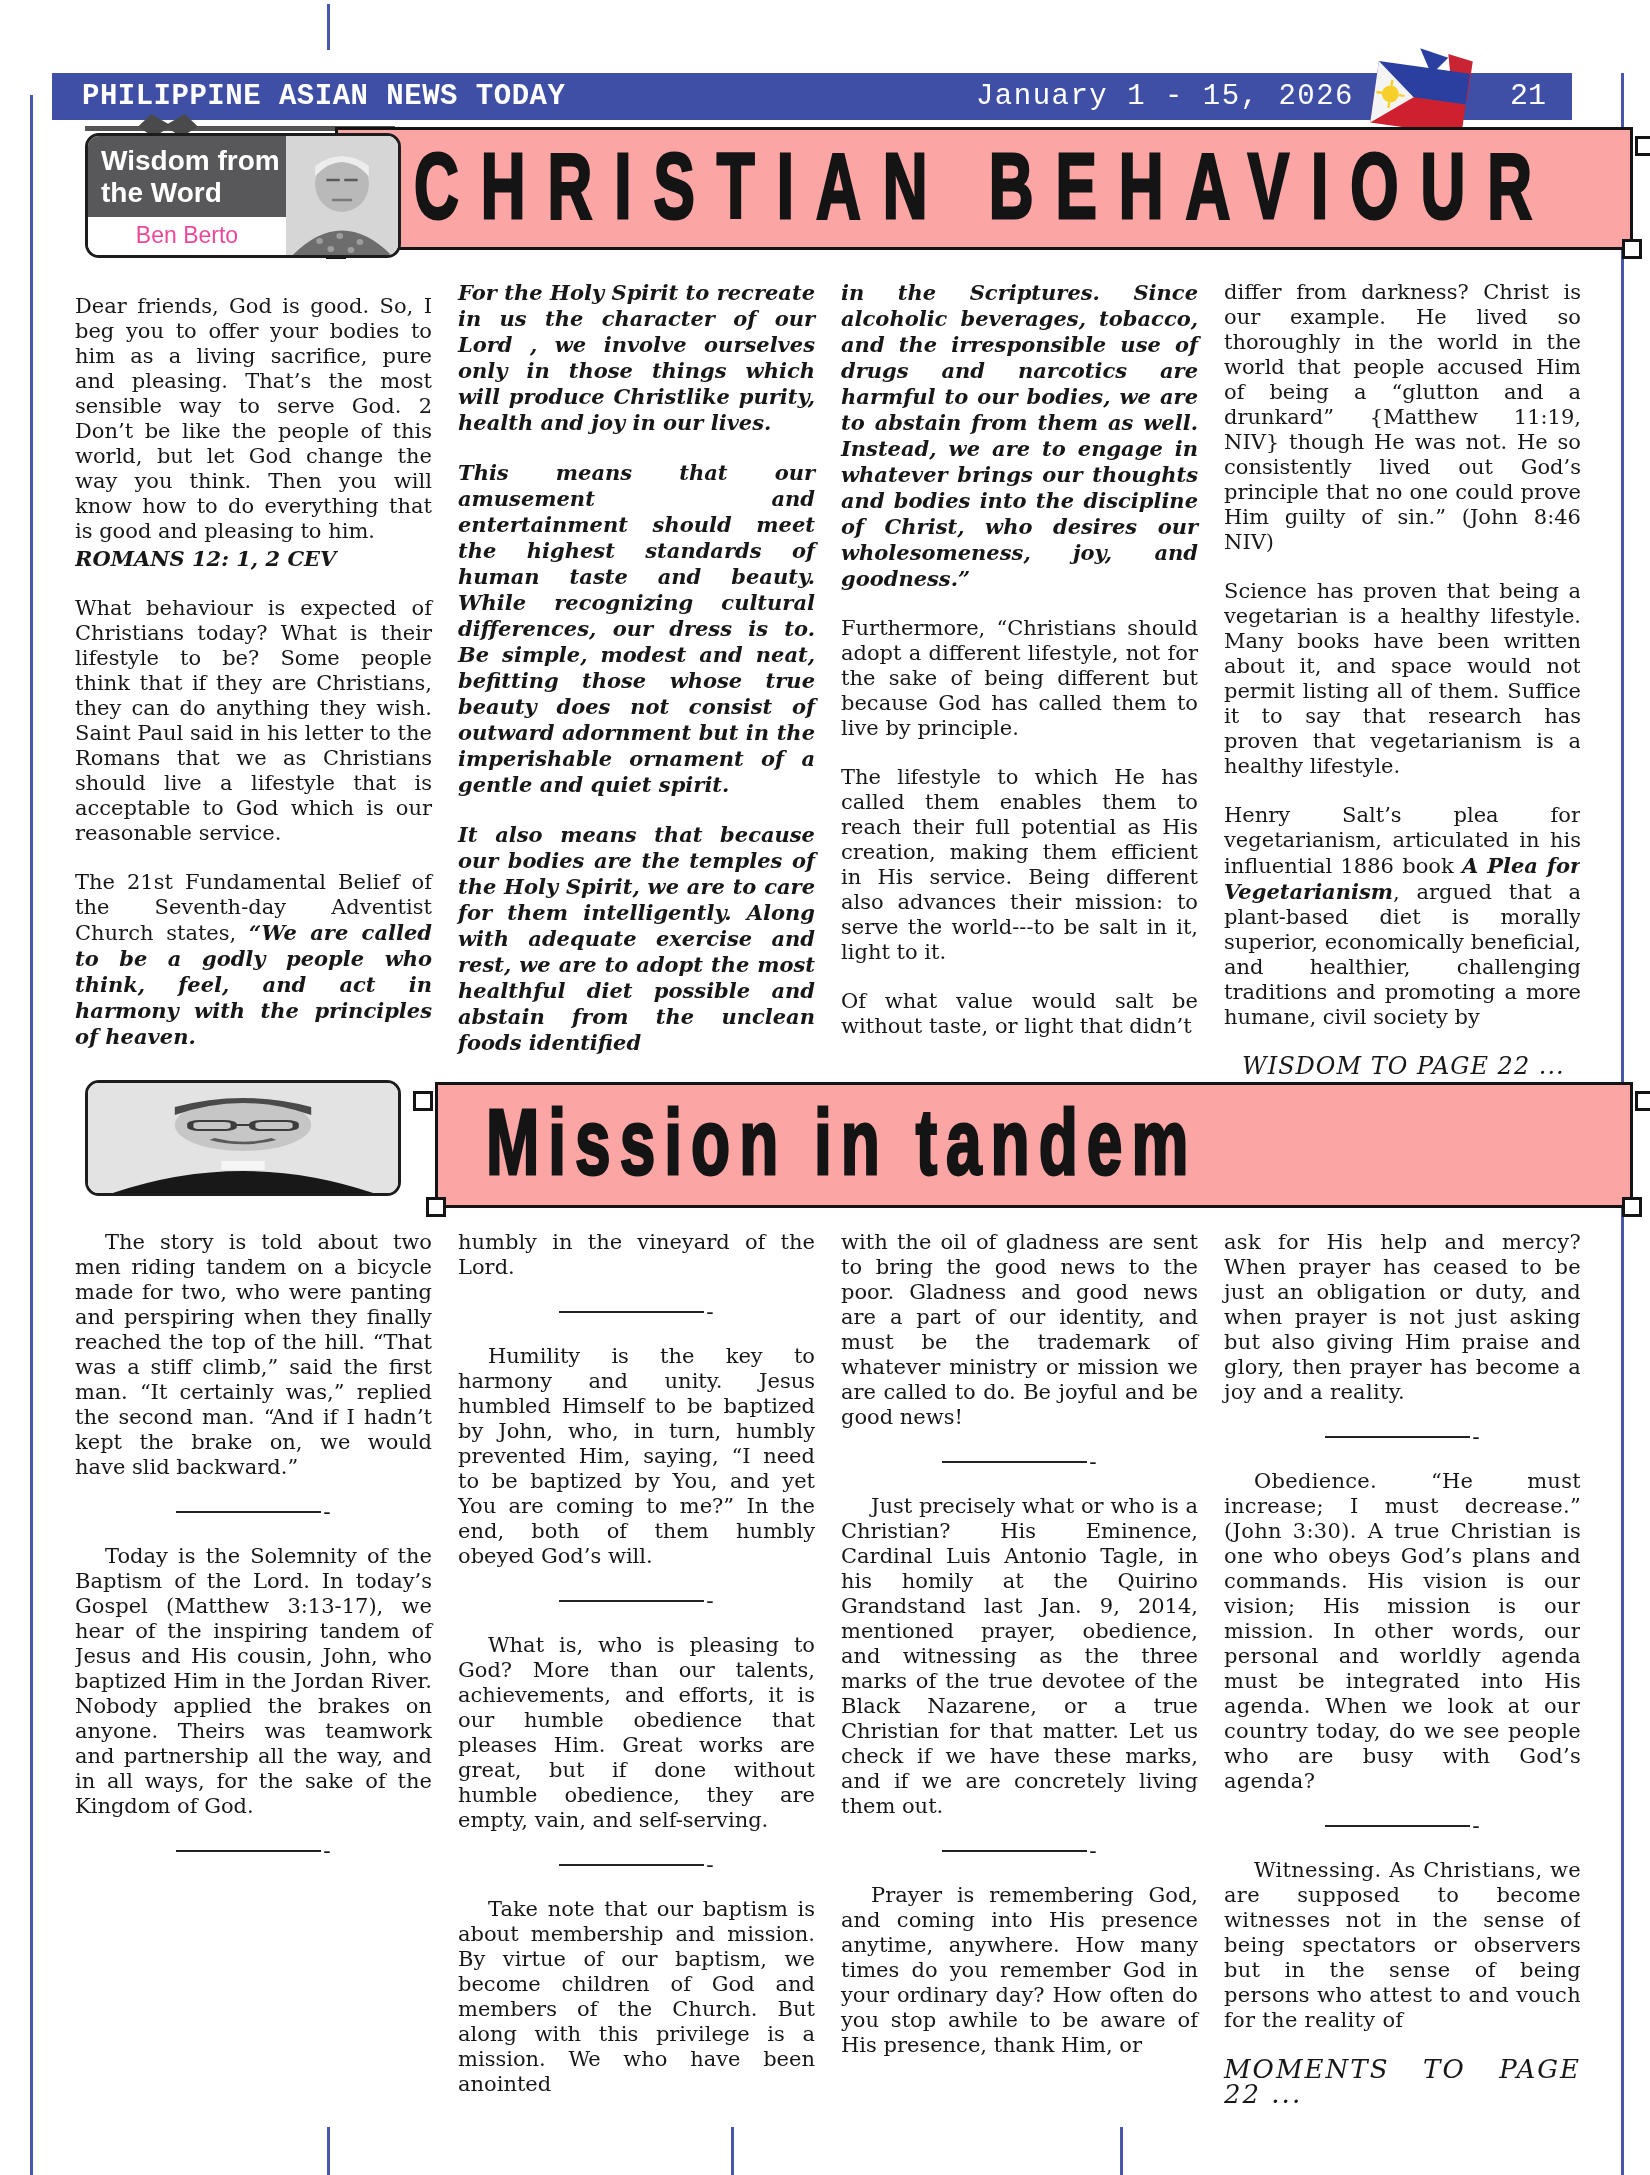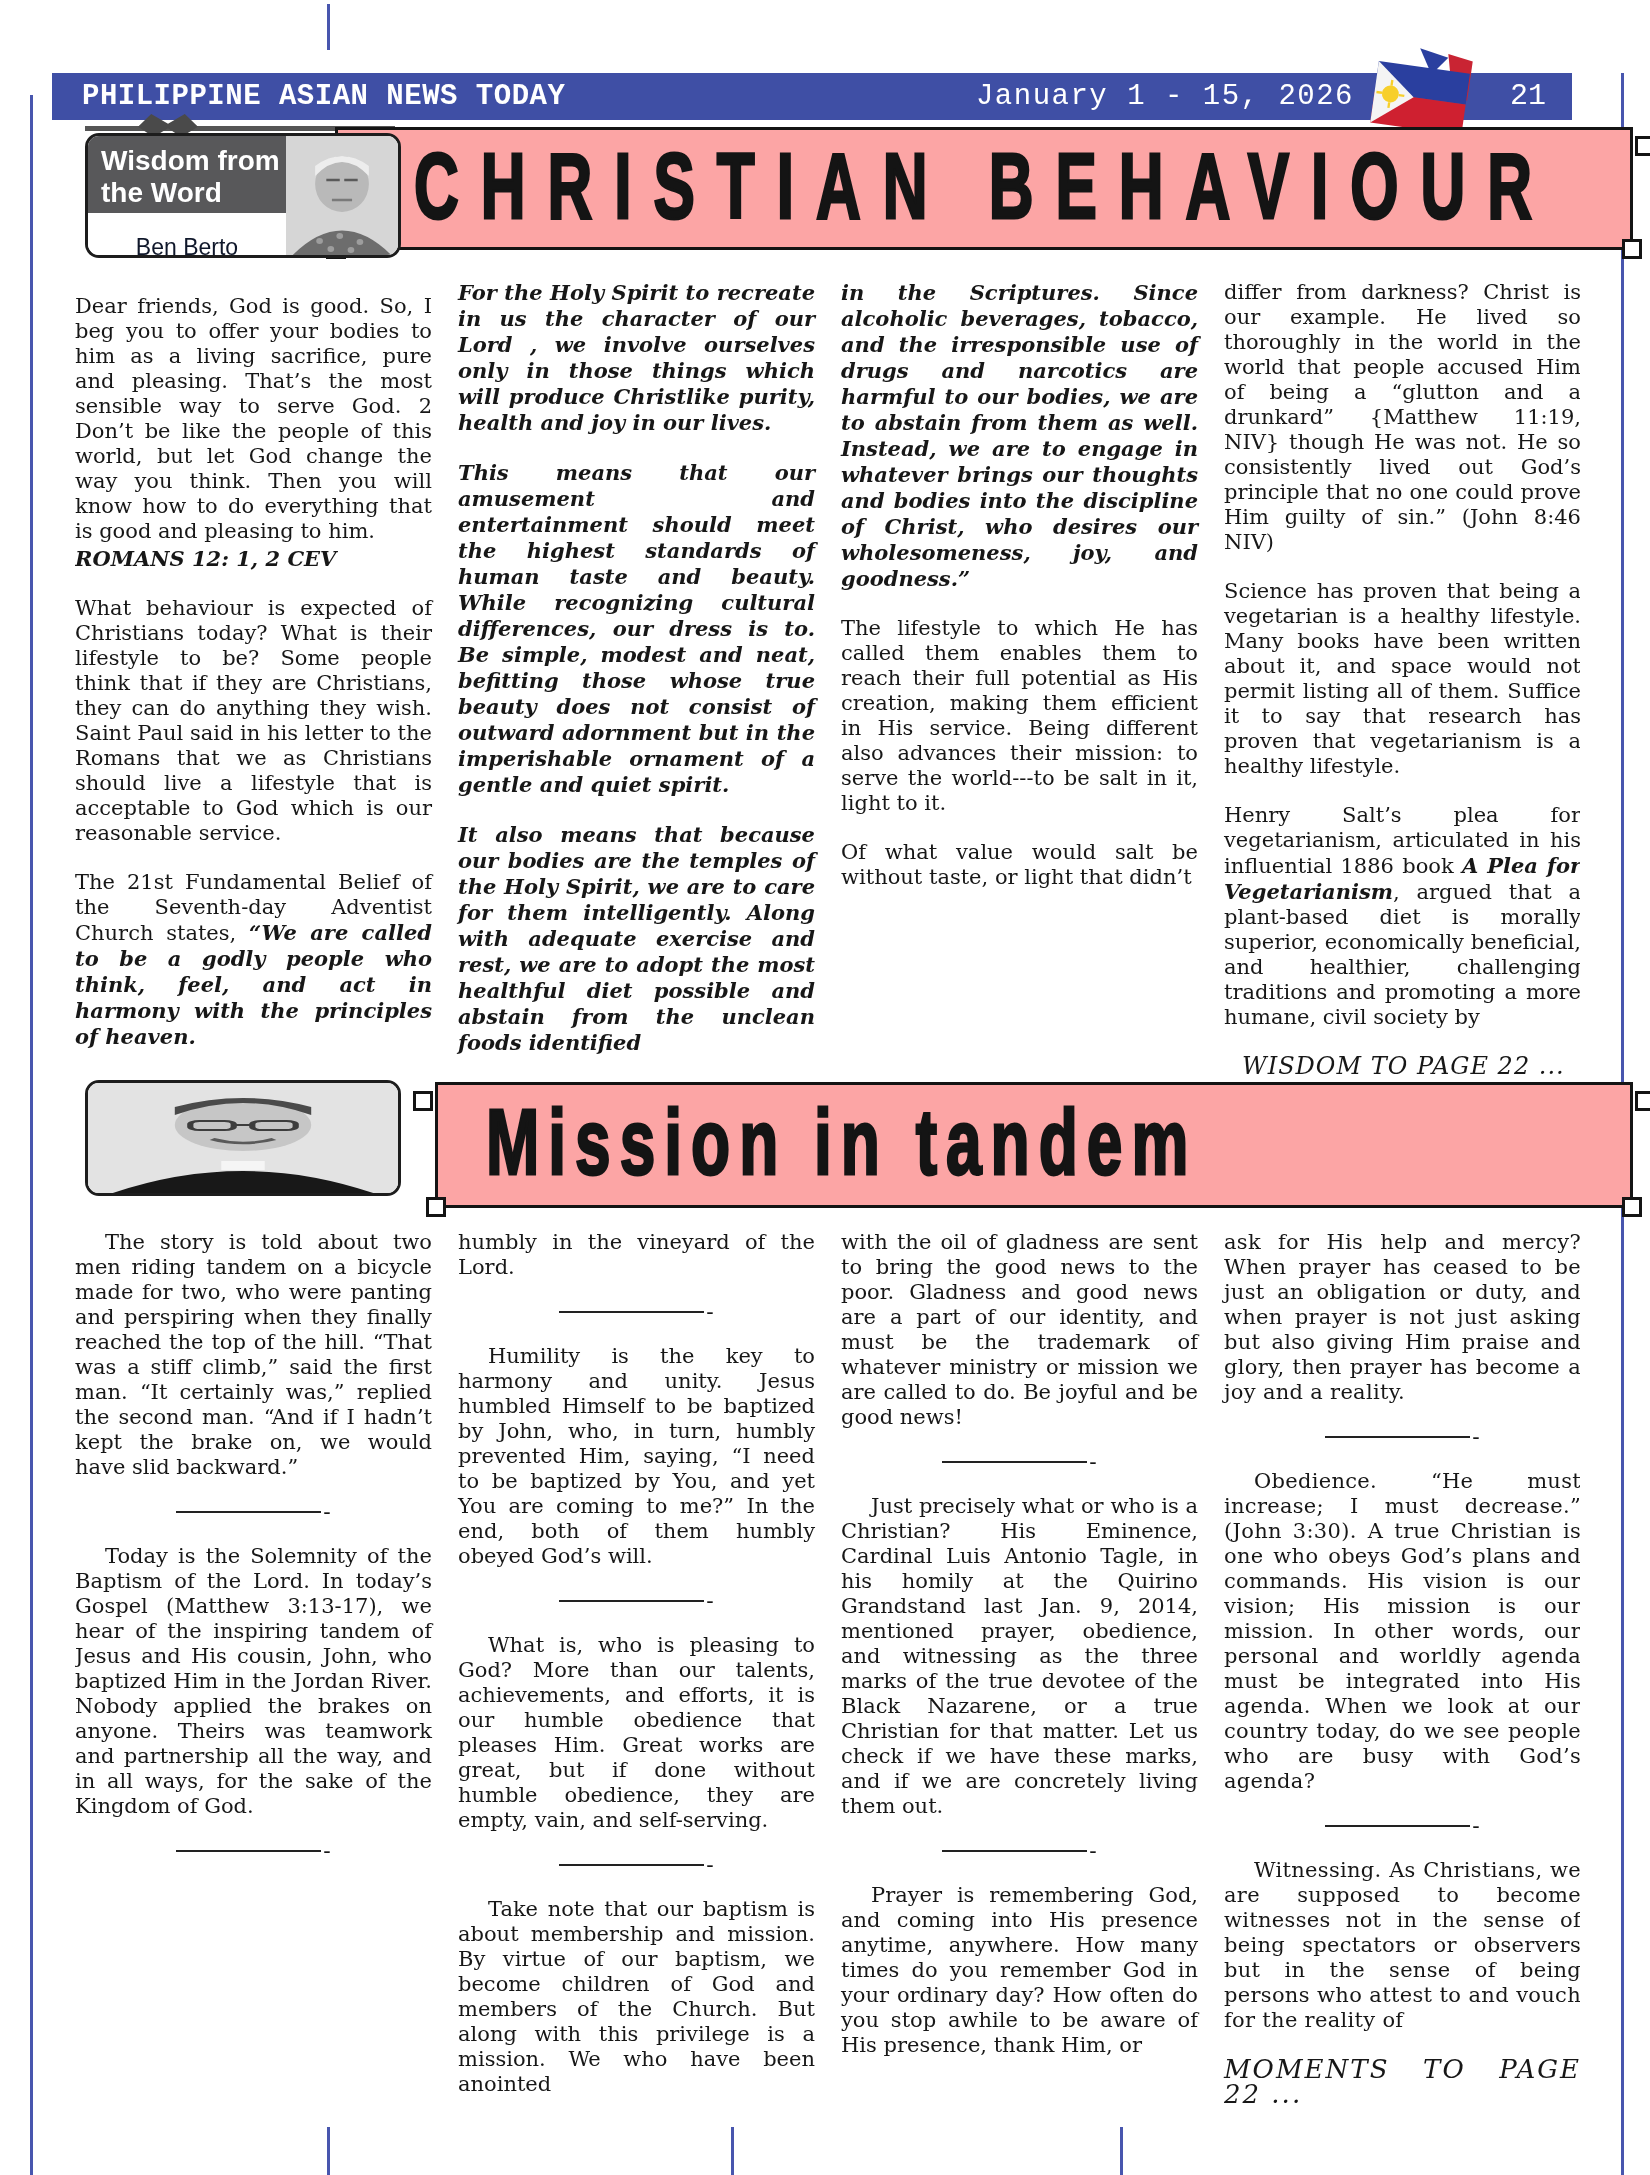--- a/index.html
+++ b/index.html
@@ -25,21 +25,21 @@
 
   
   .colhead{position:absolute;left:85px;width:310px;border:3px solid #1d1d1d;border-radius:14px;
            overflow:hidden;background:#fff;z-index:6;display:flex;}
   #wisdom-box{top:133px;height:119px;}
   #moments-box{top:1080px;height:110px;}
   .ch-left{flex:0 0 198px;display:flex;flex-direction:column;}
   .ch-title{background:#58585a;color:#fff;font-weight:bold;flex:1;padding:9px 0 4px 13px;}
   #wisdom-box .ch-title{font-size:28px;line-height:32px;}
   #moments-box .ch-title{font-size:37px;display:flex;align-items:center;letter-spacing:1px;}
-  .ch-name{background:#fff;color:#0f172a;text-align:center;padding:21px 0 6px;}
+  .ch-name{background:#fff;color:#ec4899;text-align:center;padding:5px 0 6px;}
   #wisdom-box .ch-name{font-size:23px;}
   #moments-box .ch-name{font-size:19px;}
   .ch-photo{flex:1;background:#d8d8d8;}
   .ch-photo svg{display:block;width:100%;height:100%;}
 
   
   .ribbon{position:absolute;left:85px;top:126px;width:310px;height:5px;background:#555;z-index:5;}
   .ribbon-knot{position:absolute;left:138px;top:114px;width:60px;height:23px;background:#4a4a4a;z-index:5;
     clip-path:polygon(0 55%,22% 0,50% 42%,78% 0,100% 55%,72% 100%,50% 62%,26% 100%);}
 
@@ -153,20 +153,21 @@
         <p class="para"><span class="run-n">What behaviour is expected of Christians today? What is their lifestyle to be? Some people think that if they are Christians, they can do anything they wish. Saint Paul said in his letter to the Romans that we as Christians should live a lifestyle that is acceptable to God which is our reasonable service.</span></p>
         <p class="para"><span class="run-n">The 21st Fundamental Belief of the Seventh-day Adventist Church states, </span><span class="run-bi">“We are called to be a godly people who think, feel, and act in harmony with the principles of heaven.</span></p>
       </div>
     <div class="col c2">
         <p class="para"><span class="run-bi">For the Holy Spirit to recreate in us the character of our Lord , we involve ourselves only in those things which will produce Christlike purity, health and joy in our lives.</span></p>
         <p class="para"><span class="run-bi">This means that our amusement and entertainment should meet the highest standards of human taste and beauty. While recognizing cultural differences, our dress is to. Be simple, modest and neat, befitting those whose true beauty does not consist of outward adornment but in the imperishable ornament of a gentle and quiet spirit.</span></p>
         <p class="para"><span class="run-bi">It also means that because our bodies are the temples of the Holy Spirit, we are to care for them intelligently. Along with adequate exercise and rest, we are to adopt the most healthful diet possible and abstain from the unclean foods identified</span></p>
       </div>
     <div class="col c3">
         <p class="para"><span class="run-bi">in the Scriptures. Since alcoholic beverages, tobacco, and the irresponsible use of drugs and narcotics are harmful to our bodies, we are to abstain from them as well. Instead, we are to engage in whatever brings our thoughts and bodies into the discipline of Christ, who desires our wholesomeness, joy, and goodness.”</span></p>
+        <p class="para"><span class="run-n">Furthermore, “Christians should adopt a different lifestyle, not for the sake of being different but because God has called them to live by principle.</span></p>
         <p class="para"><span class="run-n">The lifestyle to which He has called them enables them to reach their full potential as His creation, making them efficient in His service. Being different also advances their mission: to serve the world---to be salt in it, light to it.</span></p>
         <p class="para"><span class="run-n">Of what value would salt be without taste, or light that didn’t</span></p>
       </div>
     <div class="col c4">
         <p class="para"><span class="run-n">differ from darkness? Christ is our example. He lived so thoroughly in the world in the world that people accused Him of being a “glutton and a drunkard” {Matthew 11:19, NIV} though He was not. He so consistently lived out God’s principle that no one could prove Him guilty of sin.” (John 8:46 NIV)</span></p>
         <p class="para"><span class="run-n">Science has proven that being a vegetarian is a healthy lifestyle. Many books have been written about it, and space would not permit listing all of them. Suffice it to say that research has proven that vegetarianism is a healthy lifestyle.</span></p>
         <p class="para"><span class="run-n">Henry Salt’s plea for vegetarianism, articulated in his influential 1886 book </span><span class="run-bi">A Plea for Vegetarianism</span><span class="run-n">, argued that a plant-based diet is morally superior, economically beneficial, and healthier, challenging traditions and promoting a more humane, civil society by</span></p>
         <p class="para jump"><span class="run-i">WISDOM TO PAGE 22 ...</span></p>
       </div>
   </section>

